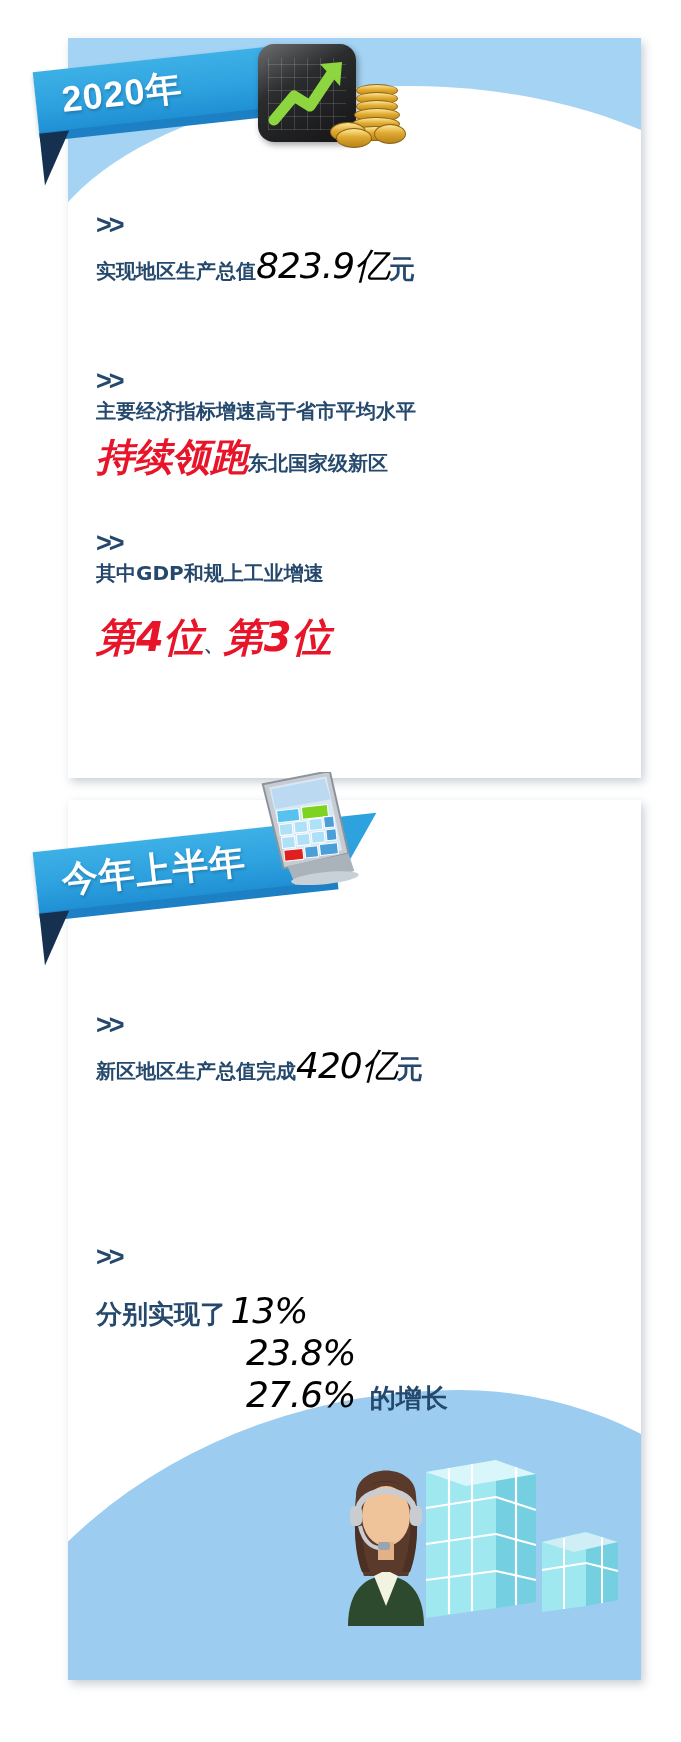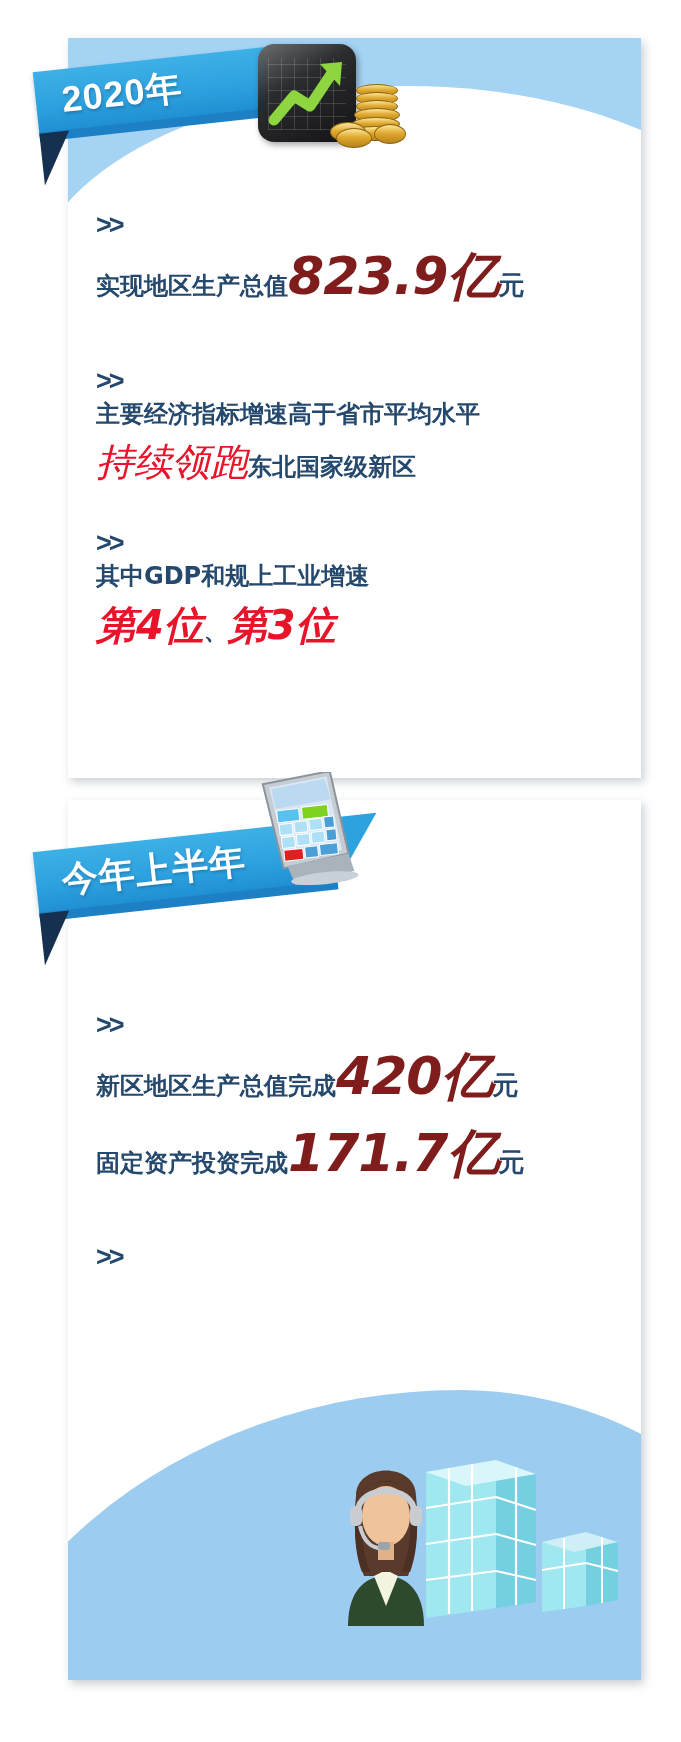--- a/index.html
+++ b/index.html
@@ -126,37 +126,37 @@
     margin-bottom: 4px;
     font-family: "Liberation Sans", sans-serif;
   }
   .line {
     line-height: 1.28;
     white-space: nowrap;
     margin-bottom: 4px;
   }
   .t {               
     color: #25486d;
-    font-size: 24px;
+    font-size: 20px;
     font-weight: bold;
     font-family: "DejaVu Sans", "Liberation Sans", sans-serif;
   }
   .t-sm { font-size: 26px; }
   .r {               
-    color: #7f1d1d;
-    font-size: 52px;
-    font-weight: bold;
+    color: #000000;
+    font-size: 36px;
+    font-weight: normal;
     font-style: italic;
     letter-spacing: -1px;
     font-family: "DejaVu Sans", "Liberation Sans", sans-serif;
   }
   .r-cn {            
     color: #e8152a;
     font-size: 38px;
-    font-weight: normal;
+    font-weight: bold;
     font-style: italic;
     font-family: "DejaVu Sans", "Liberation Sans", sans-serif;
   }
   .r-rank {
     color: #e8152a;
     font-size: 40px;
     font-weight: bold;
     font-style: italic;
     font-family: "DejaVu Sans", "Liberation Sans", sans-serif;
   }
@@ -247,21 +247,21 @@
     <div class="line" style="margin-top:8px">
       <span class="r-cn">持续领跑</span><span class="t">东北国家级新区</span>
     </div>
   </div>
 
   <div class="block" style="top:530px">
     <div class="chev">&gt;&gt;</div>
     <div class="line">
       <span class="t">其中GDP和规上工业增速</span>
     </div>
-    <div class="line" style="margin-top:8px">
+    <div class="line" style="margin-top:25px">
       <span class="r-rank">第4位</span><span class="t">、</span><span class="r-rank">第3位</span>
     </div>
   </div>
 
   <div id="card-bottom" class="card">
     <div id="footer-wave"></div>
   </div>
 
   <div class="ribbon" id="ribbon-half">
     <div class="band">
@@ -297,28 +297,38 @@
         <ellipse cx="70" cy="108" rx="34" ry="6" fill="#c9d1d8"></ellipse>
       </g>
     </svg>
   </div>
 
   <div class="block" style="top:1012px">
     <div class="chev">&gt;&gt;</div>
     <div class="line">
       <span class="t">新区地区生产总值完成</span><span class="r">420亿</span><span class="t unit">元</span>
     </div>
-    <div class="line" style="margin-top:10px">
-      <span class="t">固定资产投资完成</span><span class="r">171.7亿</span><span class="t unit">元</span>
-    </div>
   </div>
 
   <div class="block" style="top:1244px">
     <div class="chev">&gt;&gt;</div>
 
+    <div class="pct-stack" style="margin-top:22px">
+      <div class="pct-row">
+        <span class="t t-sm">分别实现了</span>
+        <span class="r">13%</span>
+      </div>
+      <div class="pct-row" style="padding-left:150px">
+        <span class="r">23.8%</span>
+      </div>
+      <div class="pct-row" style="padding-left:150px">
+        <span class="r">27.6%</span>
+        <span class="t t-sm" style="margin-left:10px">的增长</span>
+      </div>
+    </div>
   </div>
 
   <div class="art" id="art-bottom">
     <svg width="300" height="220" viewBox="0 0 300 220">
 
       <g>
         <polygon points="186,92 246,78 290,92 290,182 186,190" fill="#b9d9e6" opacity="0"></polygon>
 
         <polygon points="96,42 166,30 166,178 96,188" fill="#9fe8ef"></polygon>
         <polygon points="166,30 206,44 206,172 166,178" fill="#74cfe0"></polygon>

